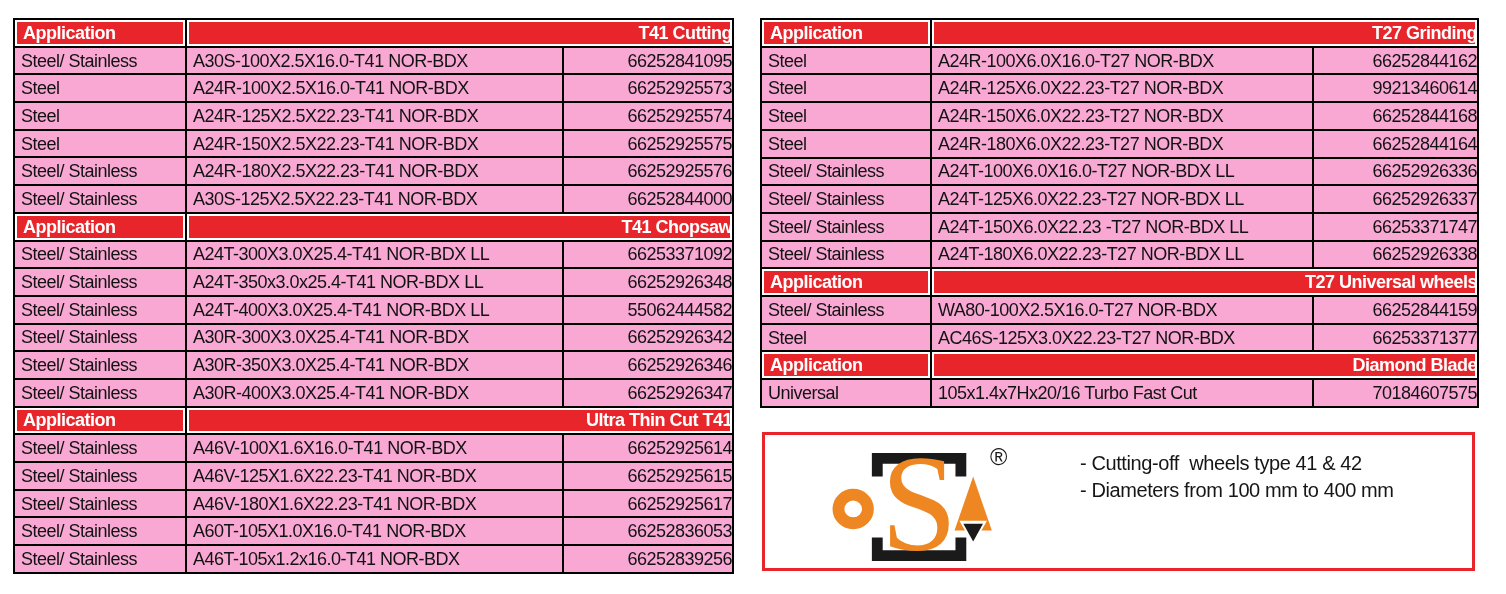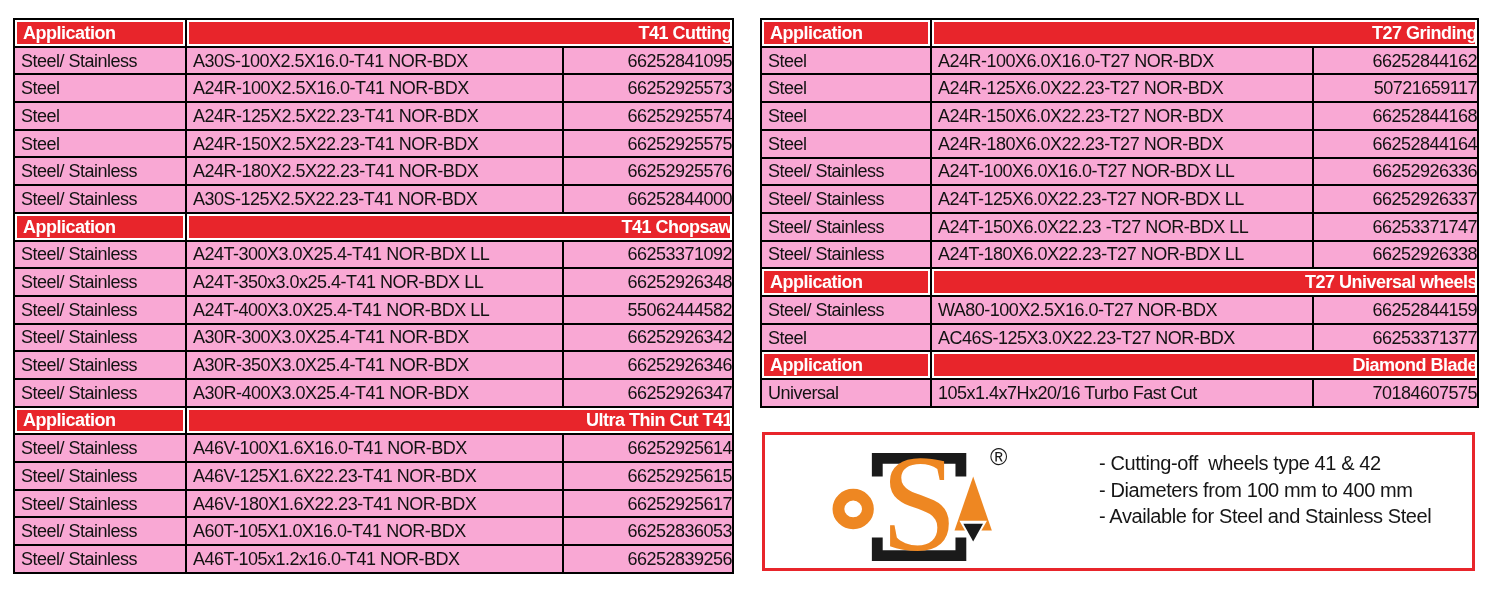--- a/index.html
+++ b/index.html
@@ -27,21 +27,21 @@
 
   .info-box{
     position:absolute;left:762px;top:432px;width:713px;height:139px;
     border:3px solid #e8252b;box-sizing:border-box;background:#fff;
   }
   .logo{position:absolute;left:66px;top:12px;width:186px;height:120px;}
   .bullets{
     position:absolute;left:315px;top:15px;
     font-size:20px;line-height:26.5px;letter-spacing:-0.4px;color:#161616;
   }
-  .bullet{white-space:pre-wrap;margin-left:19px;}
+  .bullet{white-space:pre-wrap;}
 </style>
 </head>
 <body>
 
 <div class="page">
 
   <table class="cat" style="left:13px;top:18px;width:719px;height:556px">
     <colgroup>
       <col style="width:172px">
         <col style="width:377px">
@@ -160,21 +160,21 @@
           <td class="hdr title" colspan="2">T27 Grinding</td>
         </tr>
         <tr>
           <td class="app-cell">Steel</td>
           <td class="desc-cell">A24R-100X6.0X16.0-T27 NOR-BDX</td>
           <td class="part-cell">66252844162</td>
         </tr>
         <tr>
           <td class="app-cell">Steel</td>
           <td class="desc-cell">A24R-125X6.0X22.23-T27 NOR-BDX</td>
-          <td class="part-cell">50721659117</td>
+          <td class="part-cell">99213460614</td>
         </tr>
         <tr>
           <td class="app-cell">Steel</td>
           <td class="desc-cell">A24R-150X6.0X22.23-T27 NOR-BDX</td>
           <td class="part-cell">66252844168</td>
         </tr>
         <tr>
           <td class="app-cell">Steel</td>
           <td class="desc-cell">A24R-180X6.0X22.23-T27 NOR-BDX</td>
           <td class="part-cell">66252844164</td>
@@ -239,17 +239,16 @@
       <polygon points="143,30 162,85 124,85" fill="#ee8722"></polygon>
       <polygon points="129,75 157,75 143,100" fill="#ffffff"></polygon>
       <polygon points="133,78 153,78 143,96" fill="#1a1a1a"></polygon>
 
       <text x="160" y="18" fill="#1a1a1a" font-family="Liberation Sans, sans-serif" font-size="24">®</text>
     </svg>
 
     <div class="bullets">
       <div class="bullet">- Cutting-off  wheels type 41 &amp; 42</div>
       <div class="bullet">- Diameters from 100 mm to 400 mm</div>
-      <div class="bullet">- Available for Steel and Stainless Steel</div>
     </div>
   </div>
 
 </div>
 
 </body></html>

